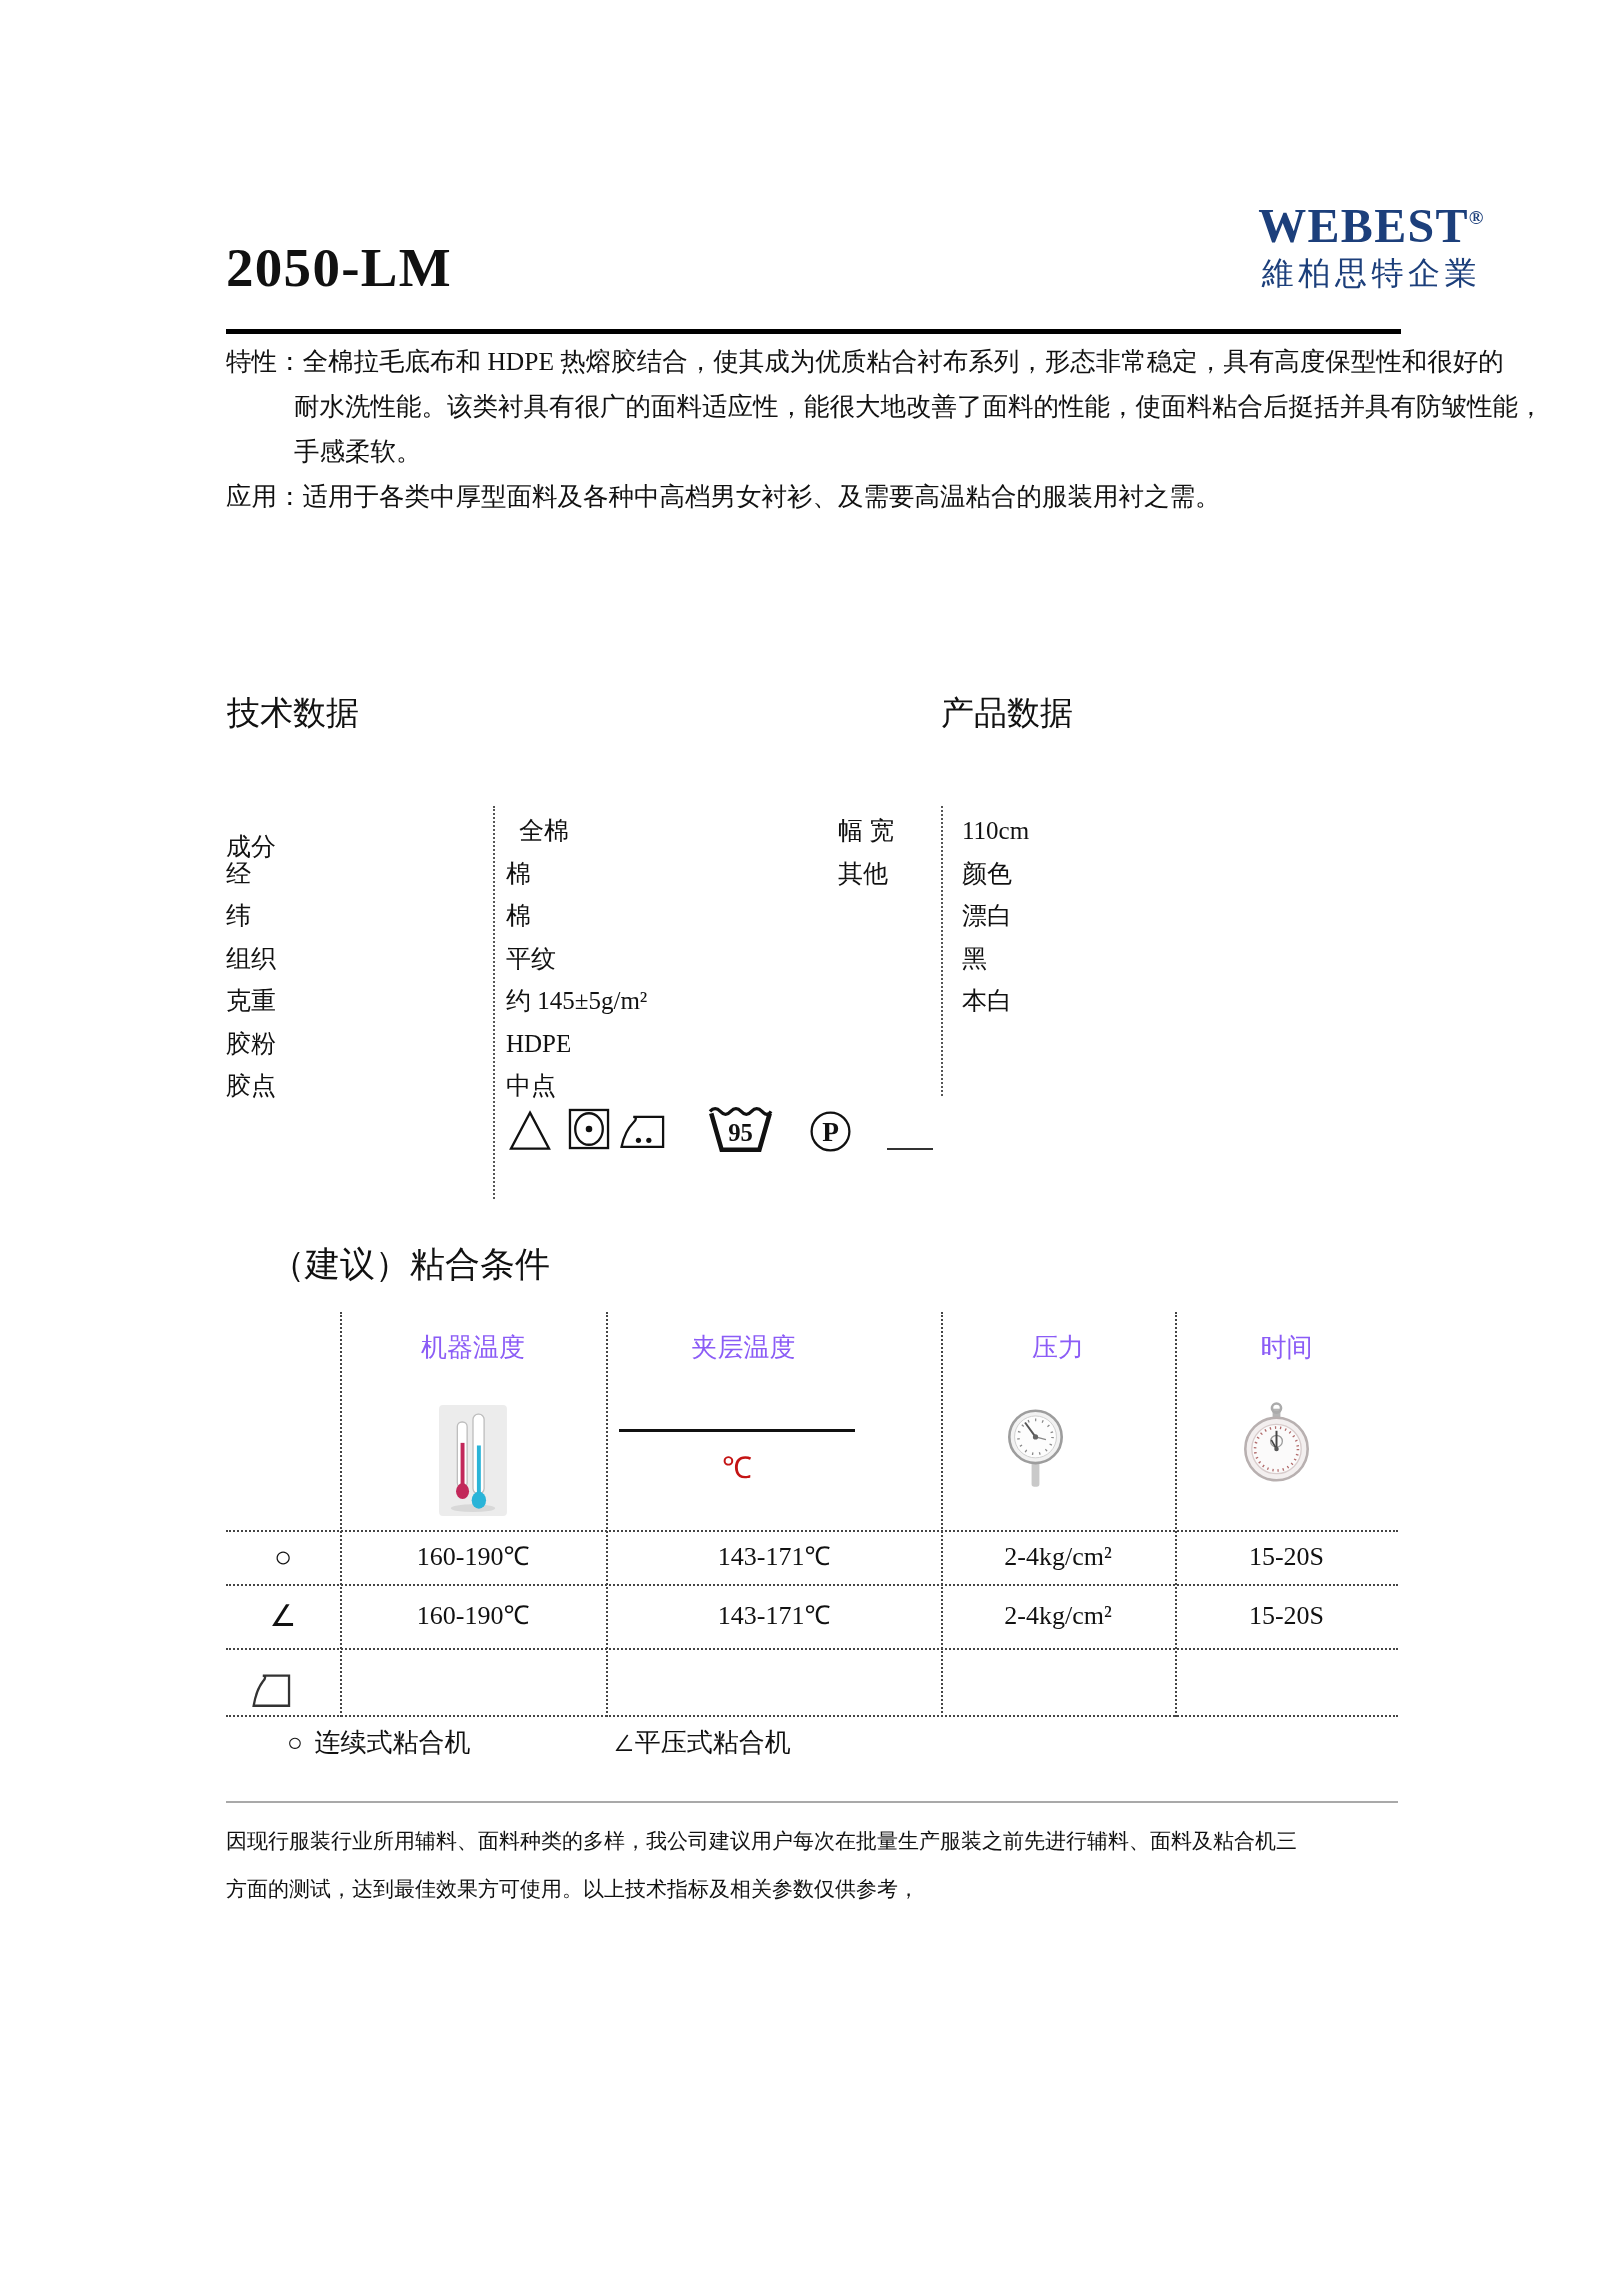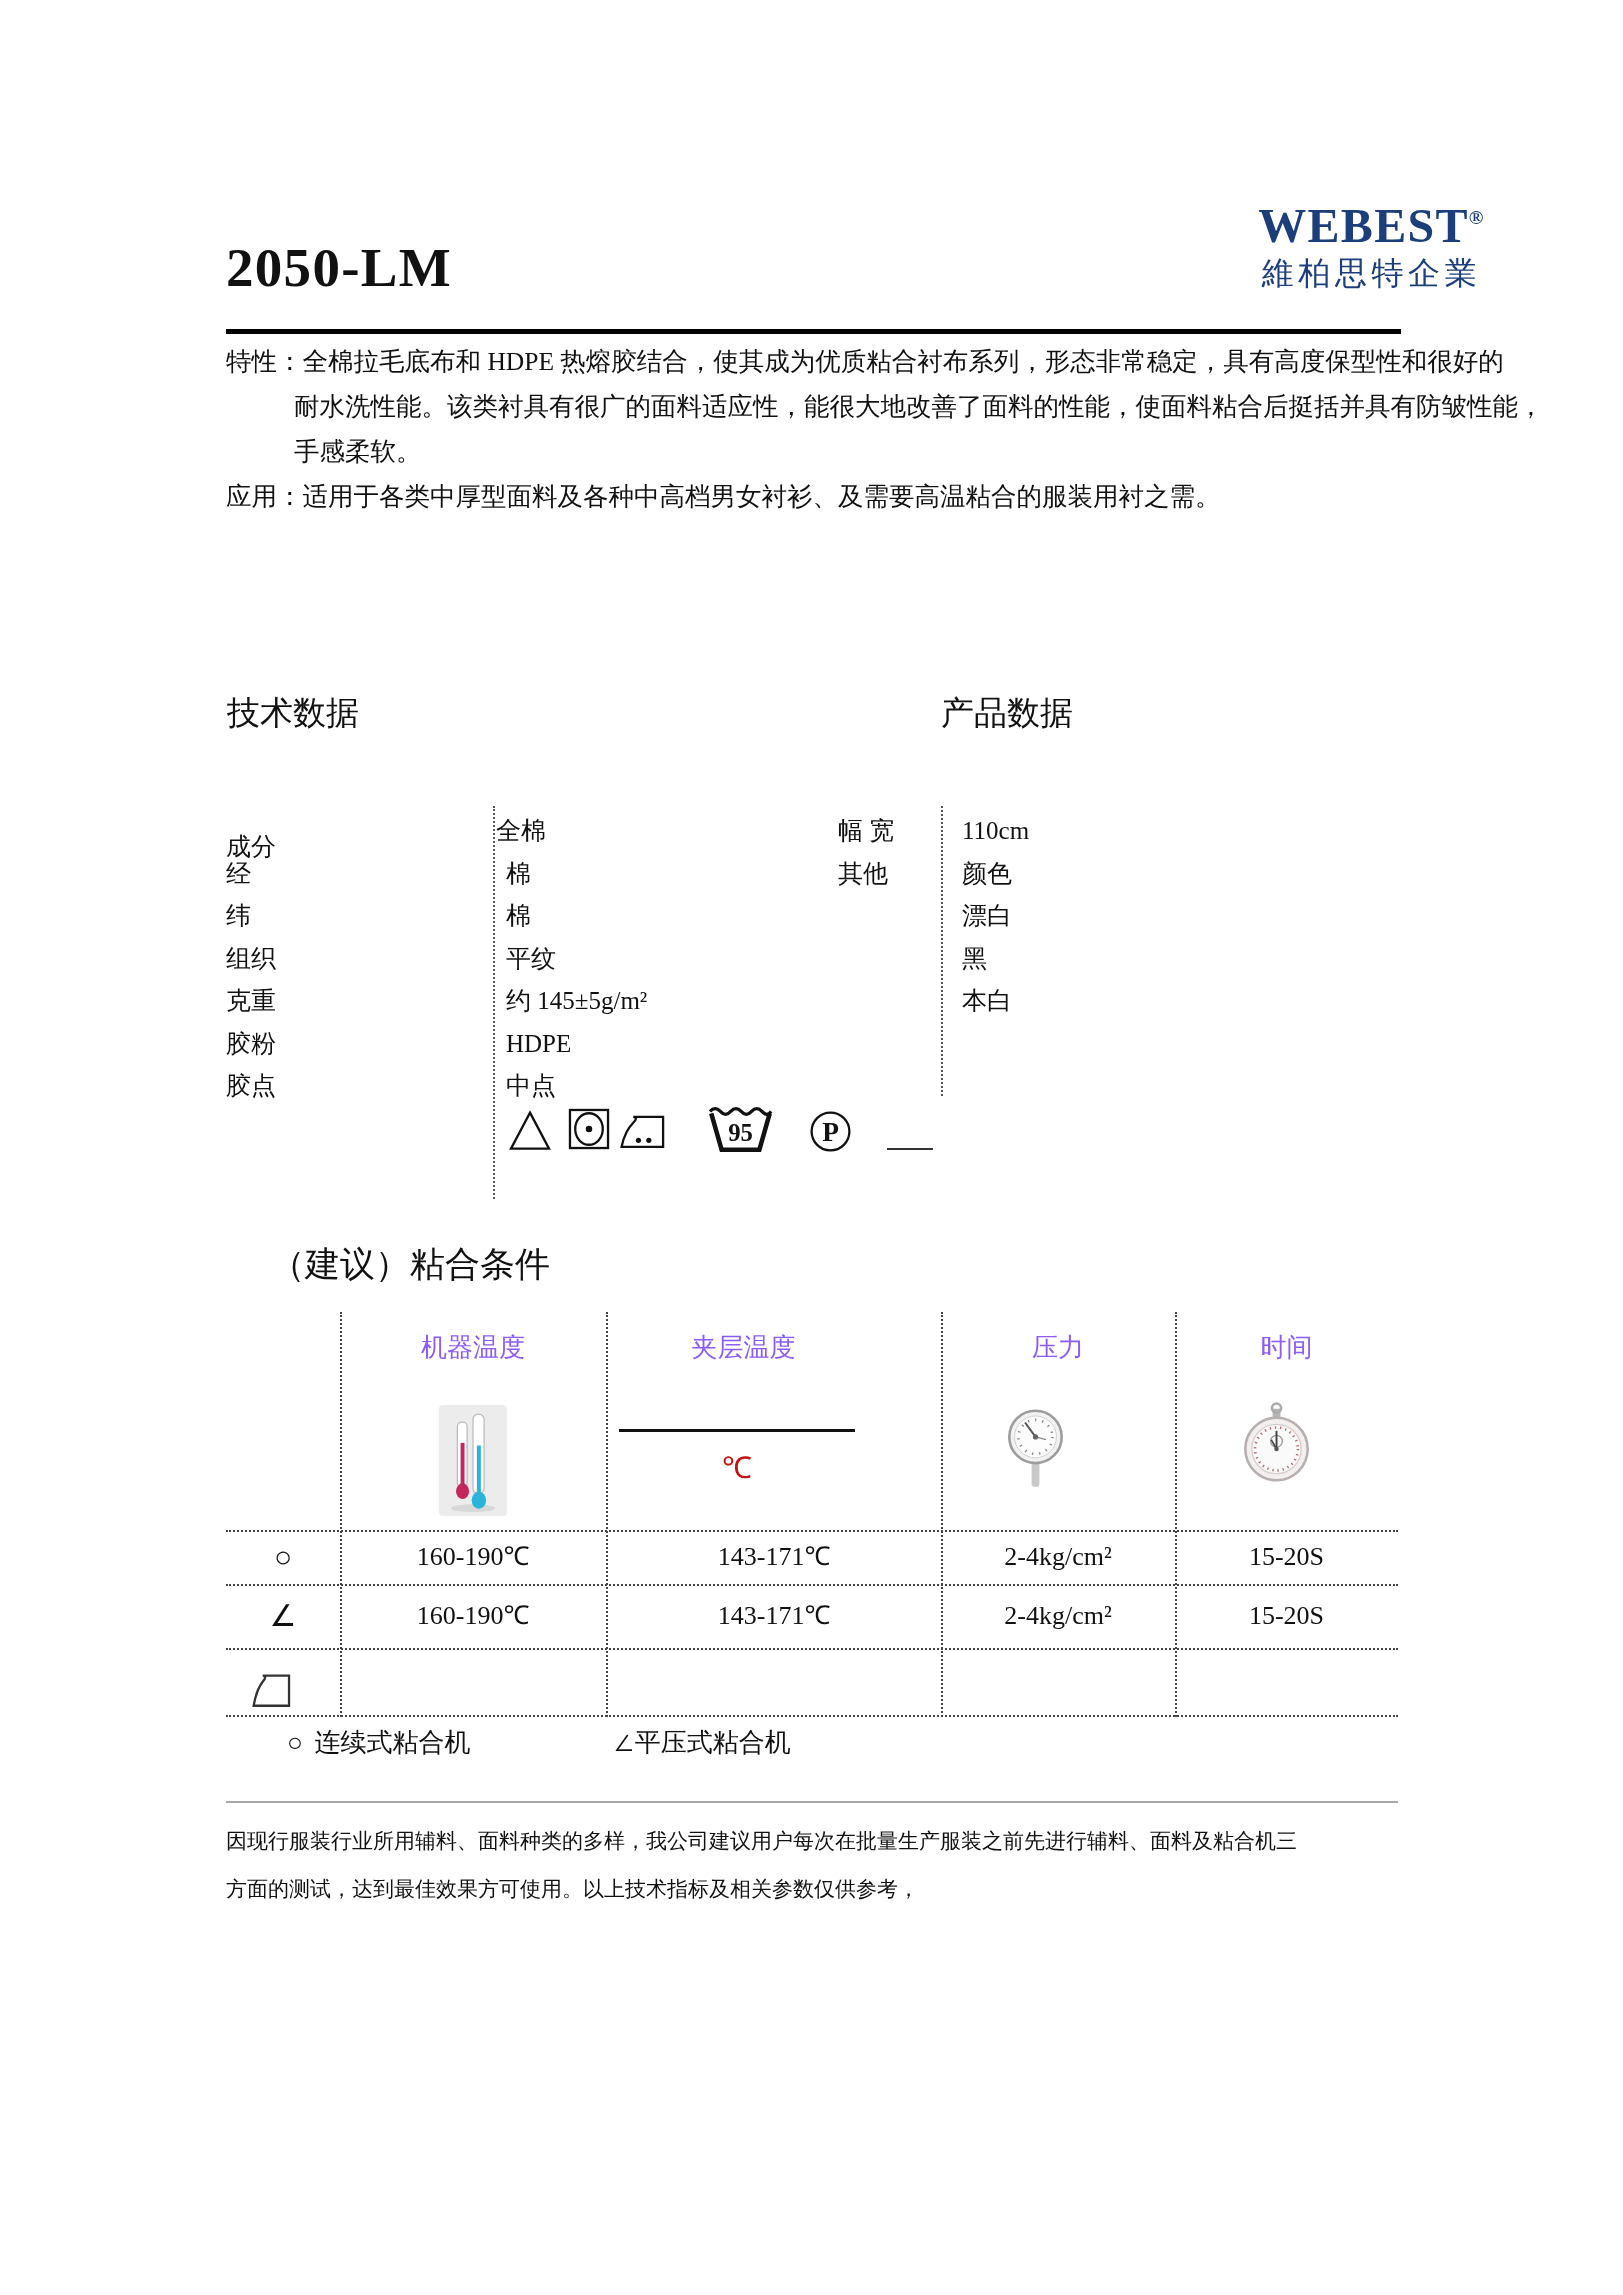--- a/index.html
+++ b/index.html
@@ -80,21 +80,21 @@
     <div class="vdot" style="left:715px;top:-3.9px;height:290px;"></div>
 
     <div class="trow" style="left:0;top:16px;font-family:Liberation Serif, serif;">成分</div>
     <div class="trow" style="left:0;top:43px;">经</div>
     <div class="trow" style="left:0;top:85px;">纬</div>
     <div class="trow" style="left:0;top:128px;">组织</div>
     <div class="trow" style="left:0;top:170px;">克重</div>
     <div class="trow" style="left:0;top:213px;">胶粉</div>
     <div class="trow" style="left:0;top:255px;text-align:center;">胶点</div>
 
-    <div class="trow" style="left:270px;top:0;">全棉</div>
+    <div class="trow" style="left:293px;top:0;">全棉</div>
     <div class="trow" style="left:280px;top:43px;">棉</div>
     <div class="trow" style="left:280px;top:85px;">棉</div>
     <div class="trow" style="left:280px;top:128px;">平纹</div>
     <div class="trow" style="left:280px;top:170px;">约 145±5g/m²</div>
     <div class="trow" style="left:280px;top:213px;">HDPE</div>
     <div class="trow" style="left:280px;top:255px;">中点</div>
 
     <div class="trow" style="left:612px;top:0;">幅 宽</div>
     <div class="trow" style="left:612px;top:43px;">其他</div>
     <div class="trow" style="left:736px;top:0;">110cm</div>

